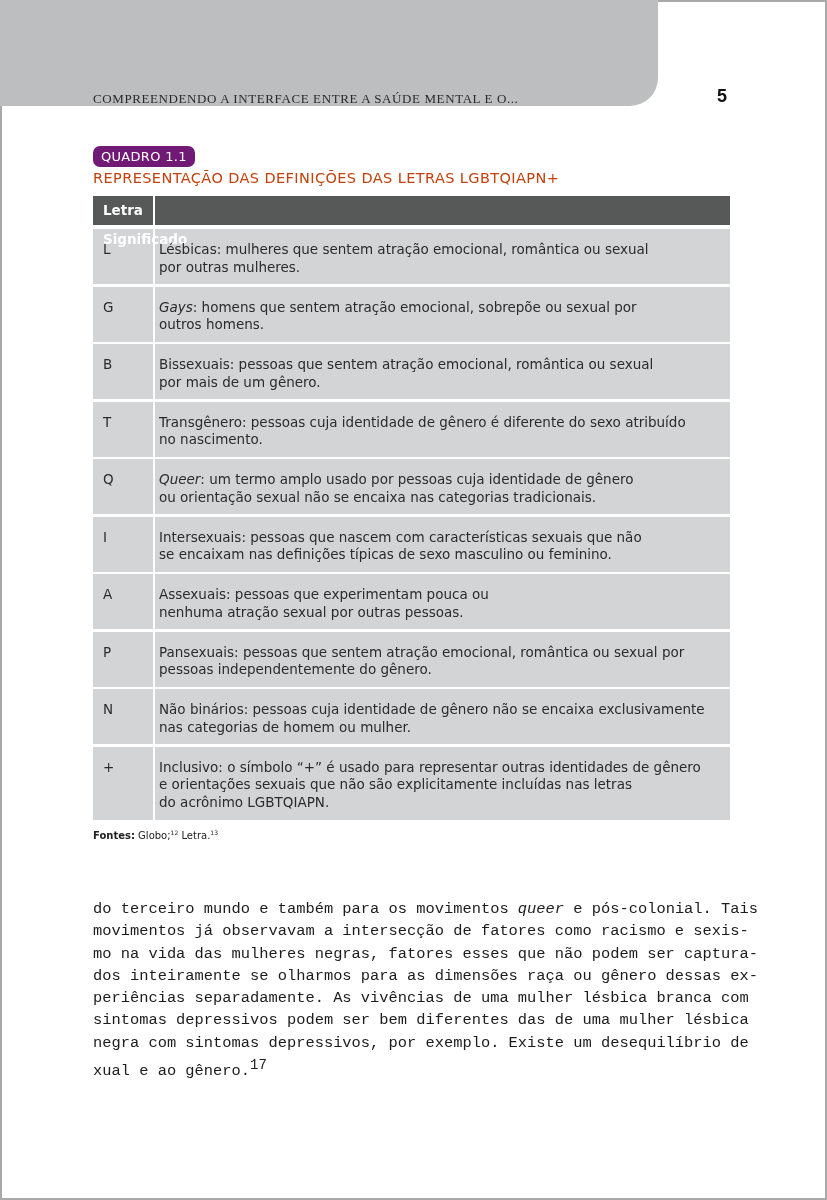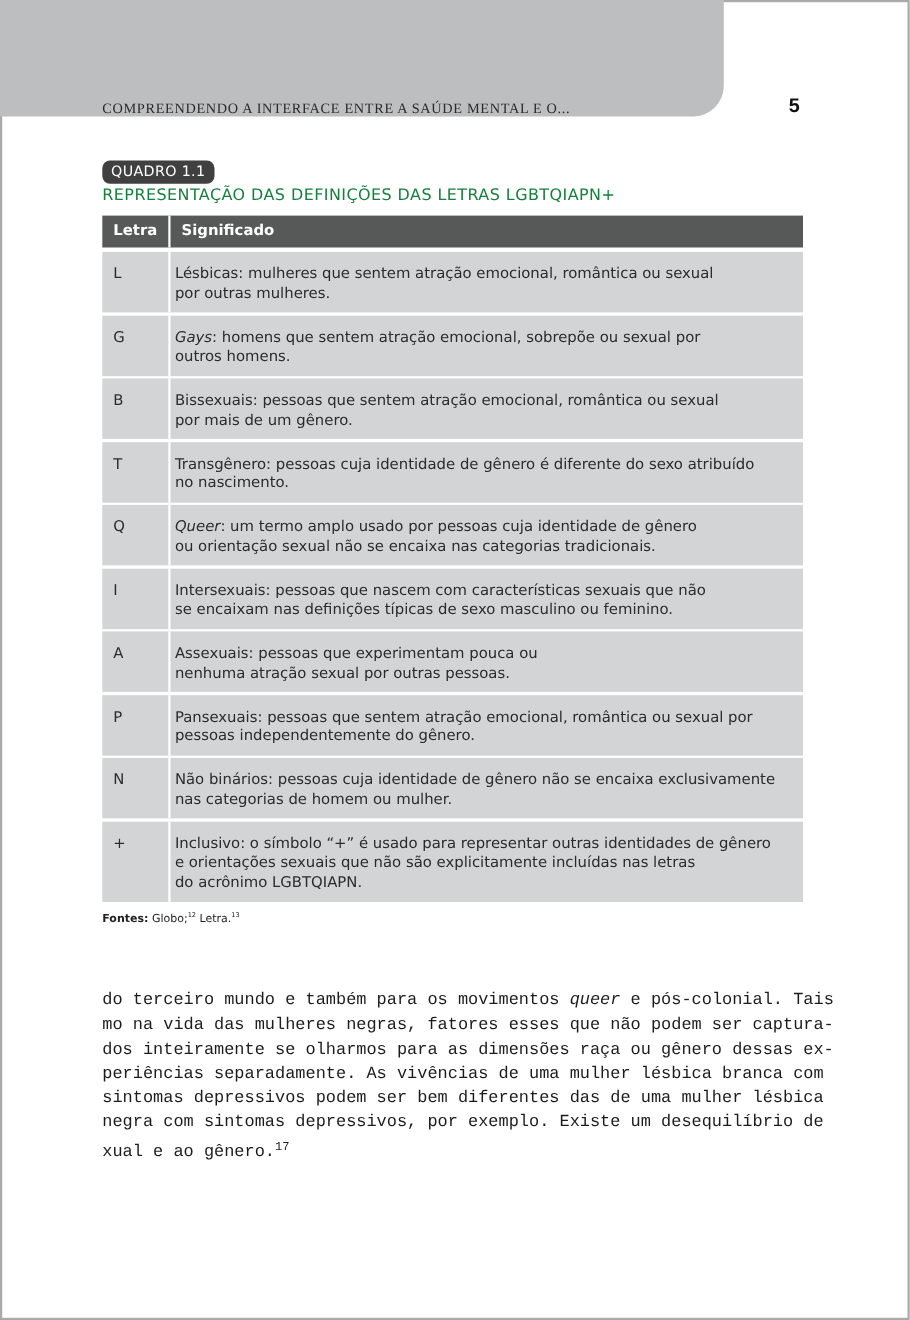--- a/index.html
+++ b/index.html
@@ -13,48 +13,48 @@
     .running-head-text {
       position: absolute; left: 93px; top: 91px; font-size: 13px; letter-spacing: 0.6px;
       color: #2a2a2a; font-family: Liberation Serif, serif;
     }
     .page-number {
       position: absolute; left: 717px; top: 86px; font-size: 18px; font-weight: bold; color: #111;
       font-family: "Liberation Sans", sans-serif;
     }
     .quadro-badge {
       position: absolute; left: 93px; top: 146px; height: 21px; padding: 0 8px;
-      background: #404040; color: #ffffff; border-radius: 7px; font-size: 13px; line-height: 21px;
+      background: #701a75; color: #ffffff; border-radius: 7px; font-size: 13px; line-height: 21px;
       letter-spacing: 0.3px; font-family: "DejaVu Sans", sans-serif;
     }
     .quadro-title {
-      position: absolute; left: 93px; top: 170px; font-size: 14.5px; letter-spacing: 0.4px; color: #15803d;
+      position: absolute; left: 93px; top: 170px; font-size: 14.5px; letter-spacing: 0.4px; color: #c2410c;
       font-family: "DejaVu Sans", sans-serif;
     }
     .table { position: absolute; left: 93px; top: 196px; width: 637px; }
     .thead { display: flex; height: 29px; background: #575959; color: #ffffff; font-weight: bold;
-      font-family: "DejaVu Sans", sans-serif; font-size: 13.5px; margin-bottom: 4px; }
+      font-family: "DejaVu Sans", sans-serif; font-size: 13.5px; margin-bottom: 4px; flex-direction: column; }
     .thead .c1 { width: 62px; padding-left: 10px; line-height: 29px; border-right: 2px solid #ffffff; }
     .thead .c2 { flex: 1; padding-left: 10px; line-height: 29px; }
     .row { display: flex; height: 55px; background: #d3d4d5; margin-bottom: 2.5px; font-family: "DejaVu Sans", sans-serif; font-size: 13.5px; color: #2b2b2b; }
     .row.tall { height: 73px; }
     .row .c1 { width: 62px; padding-left: 10px; padding-top: 12px; border-right: 2px solid #ffffff; }
     .row .c2 { flex: 1; padding-left: 4px; padding-top: 12px; line-height: 17.5px; white-space: pre-line; border-radius: 24px; }
     .row .c2 i { font-style: italic; }
     .sources { position: absolute; left: 93px; top: 829px; font-size: 10px; color: #222; font-family: "DejaVu Sans", sans-serif; }
     .sources b { font-weight: bold; }
     .sources sup { font-size: 6px; vertical-align: 4px; }
     .body-text {
       position: absolute; left: 93px; top: 898px; width: 594px;
       font-family: Liberation Mono, monospace; font-size: 15.4px; line-height: 22.3px; color: #1c1c1c;
       text-align: justify;
     }
     .body-text .line { display: block; white-space: nowrap; text-align-last: justify; }
     .body-text .line.last { text-align-last: left; }
-    .body-text sup { font-size: 11px; vertical-align: 6px; }
+    .body-text sup { font-size: 14px; vertical-align: 6px; }
   </style>
 </head>
 <body>
 
 <div class="page-frame"></div>
 
 <div class="running-head-band"></div>
 <div class="running-head-text">COMPREENDENDO A INTERFACE ENTRE A SAÚDE MENTAL E O...</div>
 <div class="page-number">5</div>
 
@@ -119,19 +119,20 @@
 do acrônimo LGBTQIAPN.</span></div>
   </div>
 </div>
 
 <div class="sources">
   <b>Fontes:</b><span> Globo;</span><sup>12</sup><span> Letra.</span><sup>13</sup>
 </div>
 
 <div class="body-text">
   <span class="line"><span>do terceiro mundo e também para os movimentos </span><i>queer</i><span> e pós-colonial. Tais</span></span>
+  <span class="line">movimentos já observavam a intersecção de fatores como racismo e sexis-</span>
   <span class="line">mo na vida das mulheres negras, fatores esses que não podem ser captura-</span>
   <span class="line">dos inteiramente se olharmos para as dimensões raça ou gênero dessas ex-</span>
   <span class="line">periências separadamente. As vivências de uma mulher lésbica branca com</span>
   <span class="line">sintomas depressivos podem ser bem diferentes das de uma mulher lésbica</span>
   <span class="line">negra com sintomas depressivos, por exemplo. Existe um desequilíbrio de</span>
   <span class="line last"><span>xual e ao gênero.</span><sup>17</sup></span>
 </div>
 
 </body></html>

